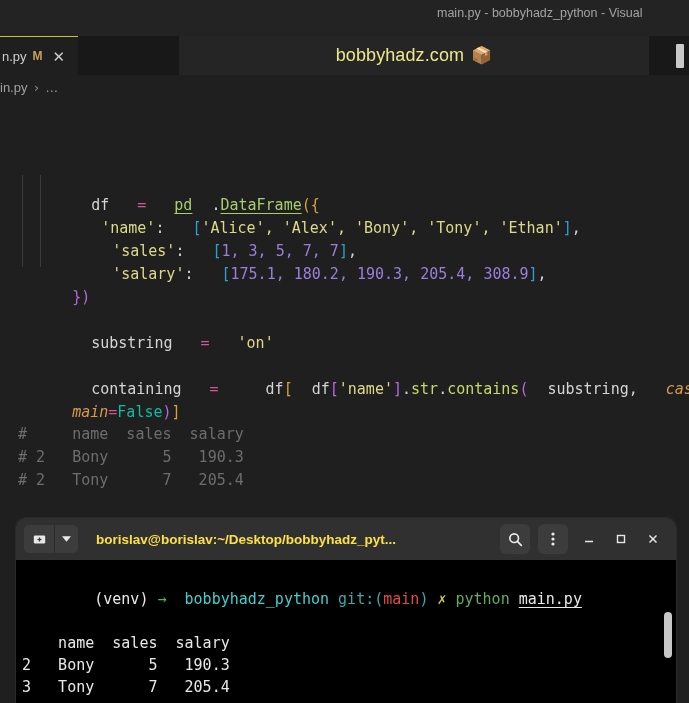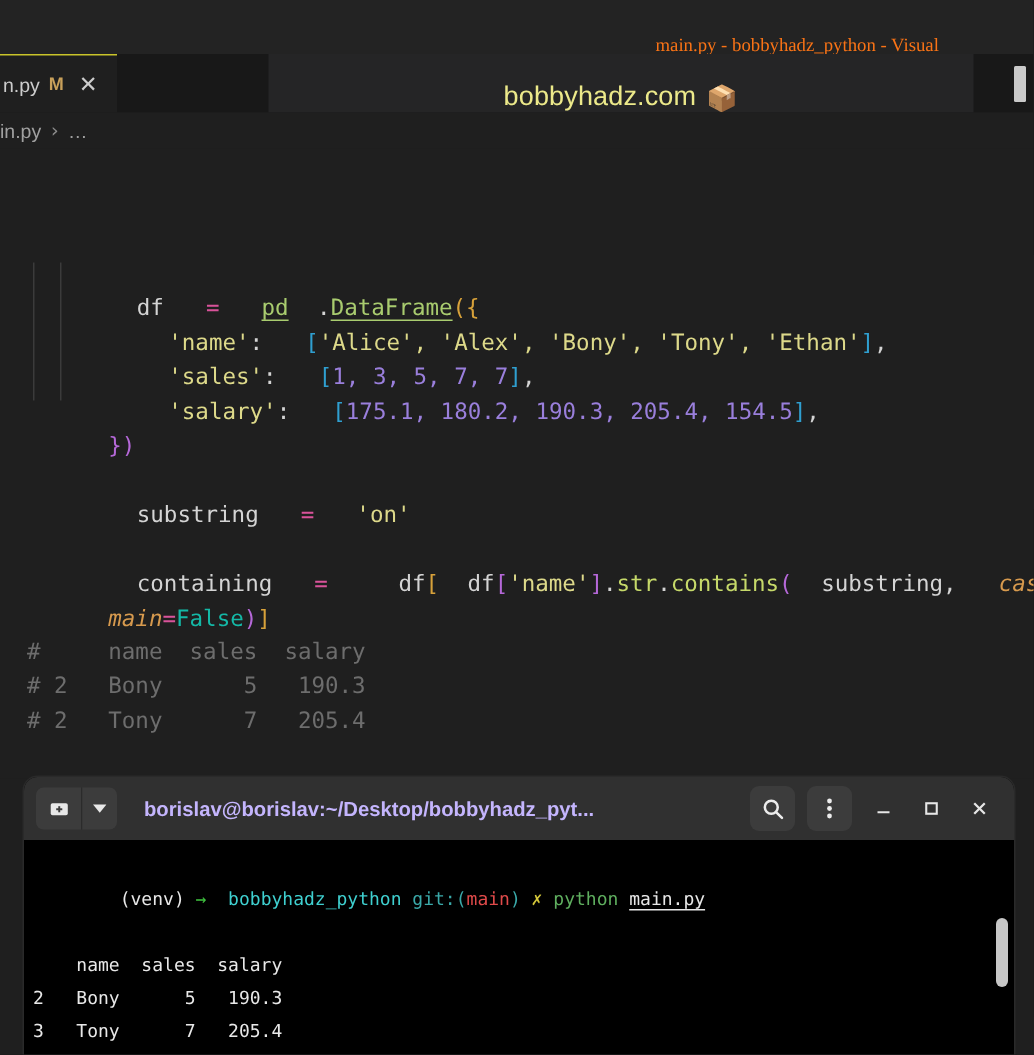--- a/index.html
+++ b/index.html
@@ -10,23 +10,23 @@
     overflow: hidden;
   }
   #root { position: relative; width: 689px; height: 703px; background: #1f1f1f; }
 
   
   .titlebar {
     position: absolute; top: 0; left: 0; width: 689px; height: 36px;
     background: #232323;
   }
   .titlebar-text {
-    position: absolute; left: 437px; top: 23px;
-    font-family: Liberation Serif, serif;
-    font-size: 12.5px; color: #f97316; white-space: nowrap;
+    position: absolute; left: 437px; top: 6px;
+    font-family: Liberation Sans, sans-serif;
+    font-size: 12.5px; color: #a3a3a3; white-space: nowrap;
   }
 
   
   .tabstrip {
     position: absolute; top: 36px; left: 0; width: 689px; height: 39px;
     background: #181818;
   }
   .tab-active {
     position: absolute; left: 0; top: 0; width: 78px; height: 39px;
     background: #1f1f1f;
@@ -43,21 +43,21 @@
   }
   .tab-close {
     font-family: "Liberation Sans", sans-serif;
     font-size: 15px; color: #cccccc; margin-left: 10px; line-height: 1;
   }
 
   
   .banner {
     position: absolute; left: 179px; top: 36px; width: 470px; height: 39px;
     background: #252526;
-    display: flex; align-items: flex-end; justify-content: center; gap: 7px;
+    display: flex; align-items: center; justify-content: center; gap: 7px;
   }
   .banner-text {
     font-family: "Liberation Sans", sans-serif;
     font-size: 18px; color: #ece98a; letter-spacing: .1px;
   }
   .banner-emoji { font-size: 17px; line-height: 1; }
 
   
   .right-sliver {
     position: absolute; left: 676px; top: 44px; width: 8px; height: 24px;
@@ -123,38 +123,38 @@
     color: #e8e8e8; font-size: 13px;
   }
   .term-btn-arrow {
     width: 24px; height: 28px; background: #3c3c3c; border-radius: 0 5px 5px 0;
     display: flex; align-items: center; justify-content: center;
     color: #e8e8e8; font-size: 9px; border-left: 1px solid #2b2b2b;
   }
   .term-title {
     flex: 1; text-align: left; margin-left: 18px;
     font-family: "Liberation Sans", sans-serif;
-    font-size: 13.5px; color: #c4b5fd; font-weight: 600; white-space: nowrap;
+    font-size: 13.5px; color: #fde047; font-weight: 600; white-space: nowrap;
   }
   .term-icon-btn {
     width: 30px; height: 30px; background: #3c3c3c; border-radius: 6px;
     display: flex; align-items: center; justify-content: center;
     color: #ececec; margin-right: 8px; flex: none;
   }
   .term-win-btn {
     width: 26px; height: 26px; background: transparent; border-radius: 4px;
     display: flex; align-items: center; justify-content: center;
     color: #e6e6e6; font-size: 13px; margin-right: 6px; flex: none;
     font-family: "Liberation Sans", sans-serif;
   }
   .term-body {
     position: relative; height: 143px; background: #000;
     padding: 6px 0 0 2px;
     font-family: "DejaVu Sans Mono", monospace;
-    font-size: 12px; line-height: 22px;
+    font-size: 15px; line-height: 22px;
   }
   .term-line { white-space: pre; padding-left: 4px; }
   .c-white   { color: #e8e8e8; }
   .c-green   { color: #3fc23f; }
   .c-cyan    { color: #3fd0d0; }
   .c-cyan-d  { color: #3aa9a9; }
   .c-red     { color: #e04a4a; }
   .c-yellow  { color: #d5c83a; }
   .c-gitgrn  { color: #5faf5f; }
   .c-und     { color: #e8e8e8; text-decoration: underline; text-underline-offset: 3px; }
@@ -196,30 +196,30 @@
   <div class="editor">
 
     <div class="indent-guide" style="left:22px; top:76px; height:92px;"></div>
     <div class="indent-guide" style="left:40px; top:76px; height:92px;"></div>
 
 
     <div class="code-line" style="top:72px;">
       <span class="t-plain">df</span><span class="t-plain"> </span><span class="t-op">=</span><span class="t-plain"> </span><span class="t-mod">pd</span><span class="t-plain">.</span><span class="t-fn2">DataFrame</span><span class="t-brk-y">({</span>
     </div>
 
-    <div class="code-line" style="top:95px; left:58px;text-align:right;">
+    <div class="code-line" style="top:95px; left:47px;text-align:right;">
       <span class="t-str">'name'</span><span class="t-punc">:</span><span class="t-plain"> </span><span class="t-brk-b">[</span><span class="t-str">'Alice', 'Alex', 'Bony', 'Tony', 'Ethan'</span><span class="t-brk-b">]</span><span class="t-punc">,</span>
     </div>
 
     <div class="code-line" style="top:118px; left:58px;">
       <span class="t-str">'sales'</span><span class="t-punc">:</span><span class="t-plain"> </span><span class="t-brk-b">[</span><span class="t-num">1, 3, 5, 7, 7</span><span class="t-brk-b">]</span><span class="t-punc">,</span>
     </div>
 
     <div class="code-line" style="top:141px; left:58px;">
-      <span class="t-str">'salary'</span><span class="t-punc">:</span><span class="t-plain"> </span><span class="t-brk-b">[</span><span class="t-num">175.1, 180.2, 190.3, 205.4, 154.5</span><span class="t-brk-b">]</span><span class="t-punc">,</span>
+      <span class="t-str">'salary'</span><span class="t-punc">:</span><span class="t-plain"> </span><span class="t-brk-b">[</span><span class="t-num">175.1, 180.2, 190.3, 205.4, 308.9</span><span class="t-brk-b">]</span><span class="t-punc">,</span>
     </div>
 
     <div class="code-line" style="top:164px;">
       <span class="t-brk-p">})</span>
     </div>
 
     <div class="code-line" style="top:210px;">
       <span class="t-plain">substring</span><span class="t-plain"> </span><span class="t-op">=</span><span class="t-plain"> </span><span class="t-str">'on'</span>
     </div>
 

